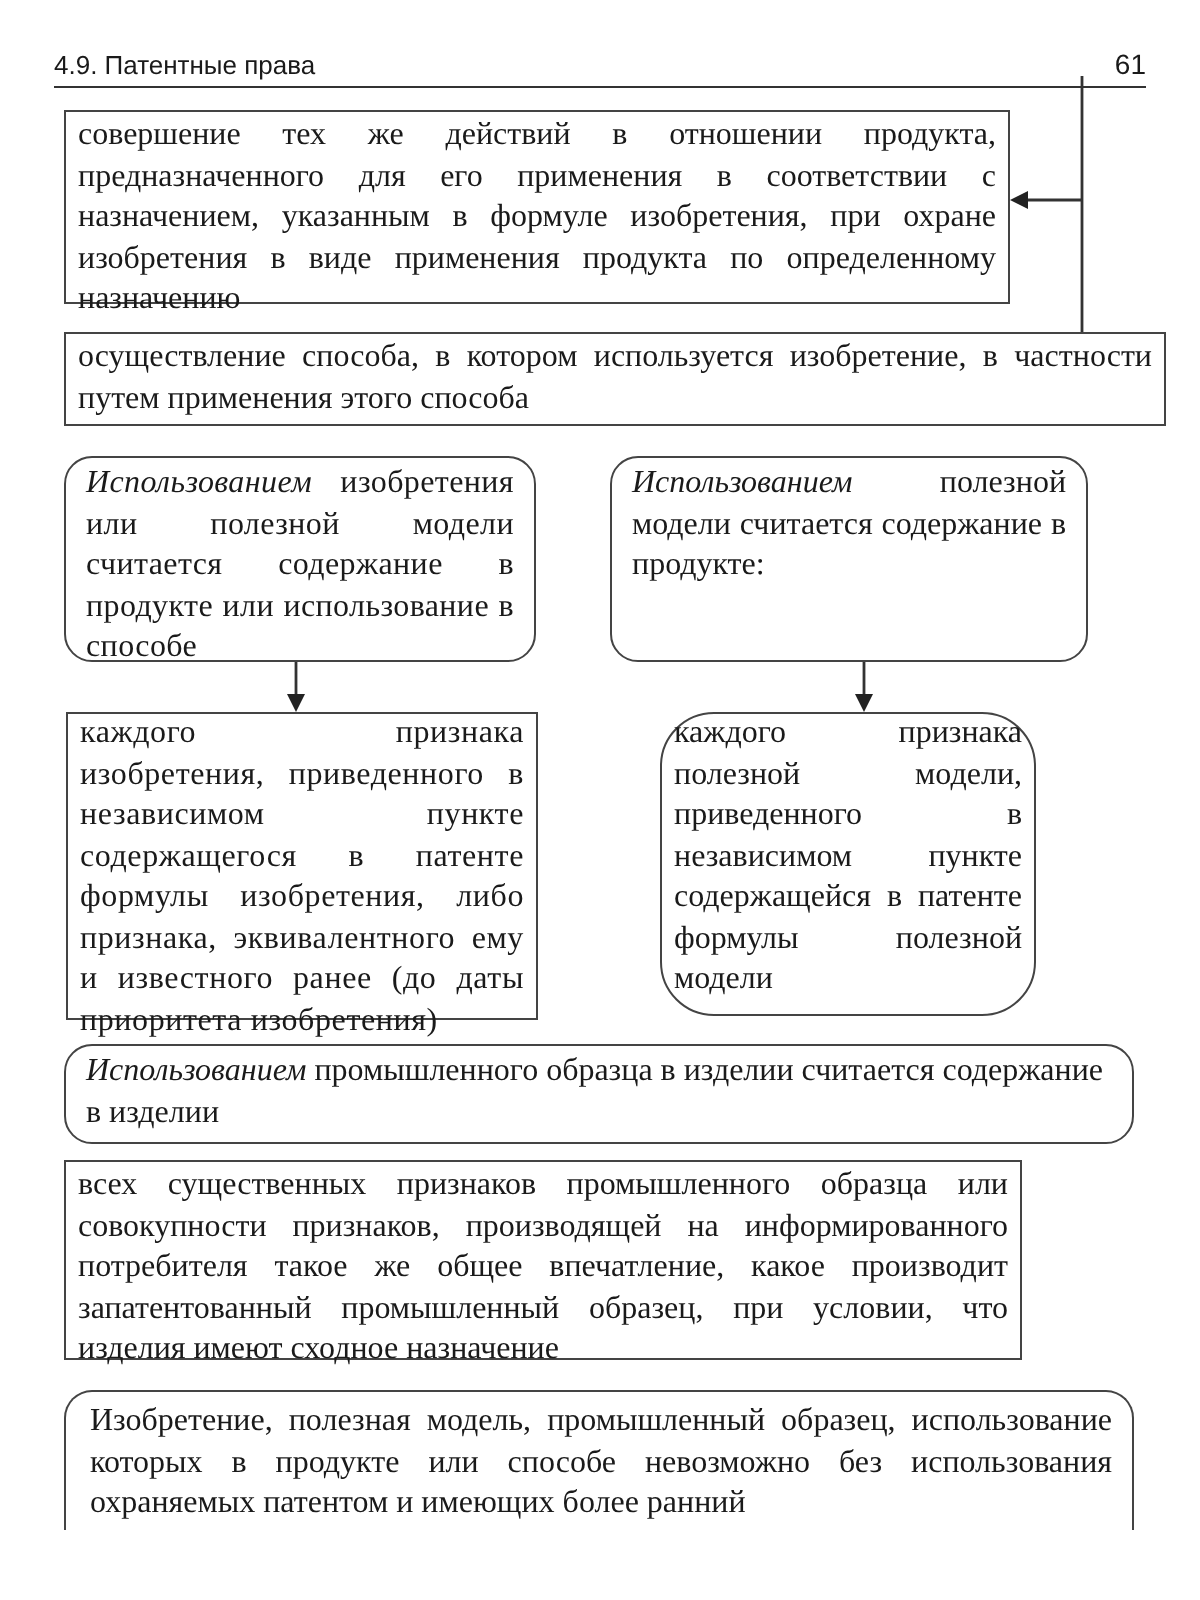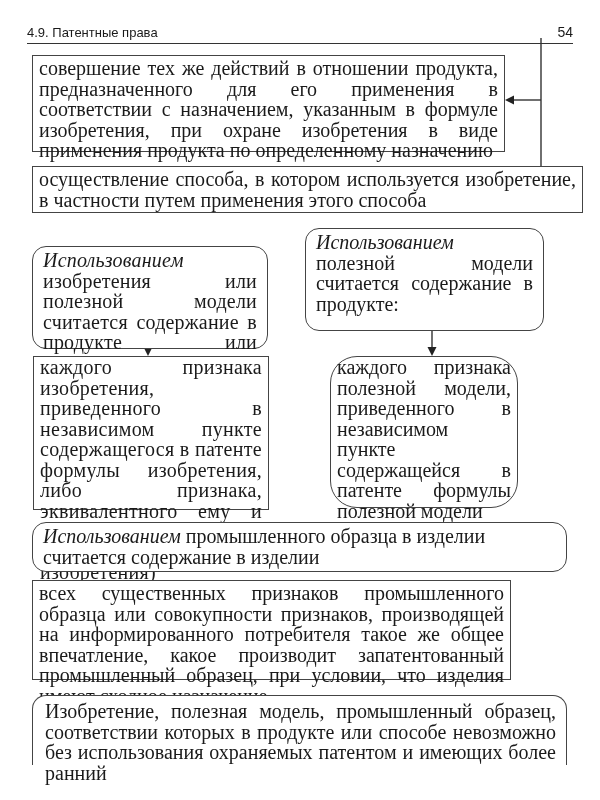--- a/index.html
+++ b/index.html
@@ -1,33 +1,33 @@
 <!DOCTYPE html>
 <html><head>
 <meta charset="utf-8">
 <style>
   html, body { margin: 0; padding: 0; }
   body { width: 600px; height: 800px; background: #ffffff; position: relative; overflow: hidden; color: #1a1a1a; }
   .hdr { position: absolute; left: 27px; top: 24px; width: 546px; height: 19px; border-bottom: 1.5px solid #333; font-family: "Liberation Sans", sans-serif; font-size: 13px; }
   .hdr .title { position: absolute; left: 0; top: 1px; }
   .hdr .pnum { position: absolute; right: 0; top: 0; font-size: 14px; }
   .box { position: absolute; box-sizing: border-box; border: 1.3px solid #444; background: #fff;
-         font-family: "Liberation Serif", serif; font-size: 20px; line-height: 20.5px; text-align: justify; padding: 2px 6px; }
+         font-family: "Liberation Serif", serif; font-size: 16px; line-height: 20.5px; text-align: justify; padding: 2px 6px; }
   .box.round { border-radius: 14px; }
   .box.openb { border-bottom: none; border-bottom-left-radius: 0; border-bottom-right-radius: 0; }
   .it { font-style: italic; }
   .txt { display: block; }
   svg.conn { position: absolute; left: 0; top: 0; width: 600px; height: 800px; pointer-events: none; }
 </style>
 </head>
 <body>
 
 <div class="hdr">
   <span class="title">4.9. Патентные права</span>
-  <span class="pnum">54</span>
+  <span class="pnum">61</span>
 </div>
 
 <svg class="conn" viewBox="0 0 600 800">
   <g stroke="#333" stroke-width="1.4" fill="none">
     <line x1="541" y1="38" x2="541" y2="184"></line>
     <line x1="541" y1="100" x2="512" y2="100"></line>
     <line x1="541" y1="184" x2="512" y2="184"></line>
     <line x1="148" y1="331" x2="148" y2="349"></line>
     <line x1="432" y1="331" x2="432" y2="349"></line>
   </g>
@@ -40,21 +40,21 @@
 </svg>
 
 <div class="box" style="left:32px; top:55px; width:473px; height:97px;">
   <span class="txt">совершение тех же действий в отношении продукта, предназначенного для его применения в соответствии с назначением, указанным в формуле изобретения, при охране изобретения в виде применения продукта по определенному назначению</span>
 </div>
 
 <div class="box" style="left:32px; top:166px; width:551px; height:47px;">
   <span class="txt">осуществление способа, в котором используется изобретение, в частности путем применения этого способа</span>
 </div>
 
-<div class="box round" style="left:32px; top:228px; width:236px; height:103px; padding:3px 10px; letter-spacing:0.2px;margin-top:18px;">
+<div class="box round" style="left:32px; top:228px; width:236px; height:103px; padding:3px 10px; letter-spacing:0.2px;">
   <span class="it">Использованием</span><span> изобретения или полезной модели считается содержание в продукте или использование в способе</span>
 </div>
 
 <div class="box round" style="left:305px; top:228px; width:239px; height:103px; padding:3px 10px;">
   <span class="it">Использованием</span><span> полезной модели считается содержание в продукте:</span>
 </div>
 
 <div class="box" style="left:33px; top:356px; width:236px; height:154px; padding:0 6px; letter-spacing:0.3px;">
   <span class="txt">каждого признака изобретения, приведенного в независимом пункте содержащегося в патенте формулы изобретения, либо признака, эквивалентного ему и известного ранее (до даты приоритета изобретения)</span>
 </div>
@@ -65,14 +65,14 @@
 
 <div class="box round" style="left:32px; top:522px; width:535px; height:50px; padding:3px 10px; text-align:left;">
   <span class="it">Использованием</span><span> промышленного образца в изделии считается содержание в изделии</span>
 </div>
 
 <div class="box" style="left:32px; top:580px; width:479px; height:100px; padding:2px 6px;">
   <span class="txt">всех существенных признаков промышленного образца или совокупности признаков, производящей на информированного потребителя такое же общее впечатление, какое производит запатентованный промышленный образец, при условии, что изделия имеют сходное назначение</span>
 </div>
 
 <div class="box round openb" style="left:32px; top:695px; width:535px; height:70px; padding:5px 10px 0 12px;">
-  <span class="txt">Изобретение, полезная модель, промышленный образец, соответствии которых в продукте или способе невозможно без использования охраняемых патентом и имеющих более ранний</span>
+  <span class="txt">Изобретение, полезная модель, промышленный образец, использование которых в продукте или способе невозможно без использования охраняемых патентом и имеющих более ранний</span>
 </div>
 
 </body></html>

